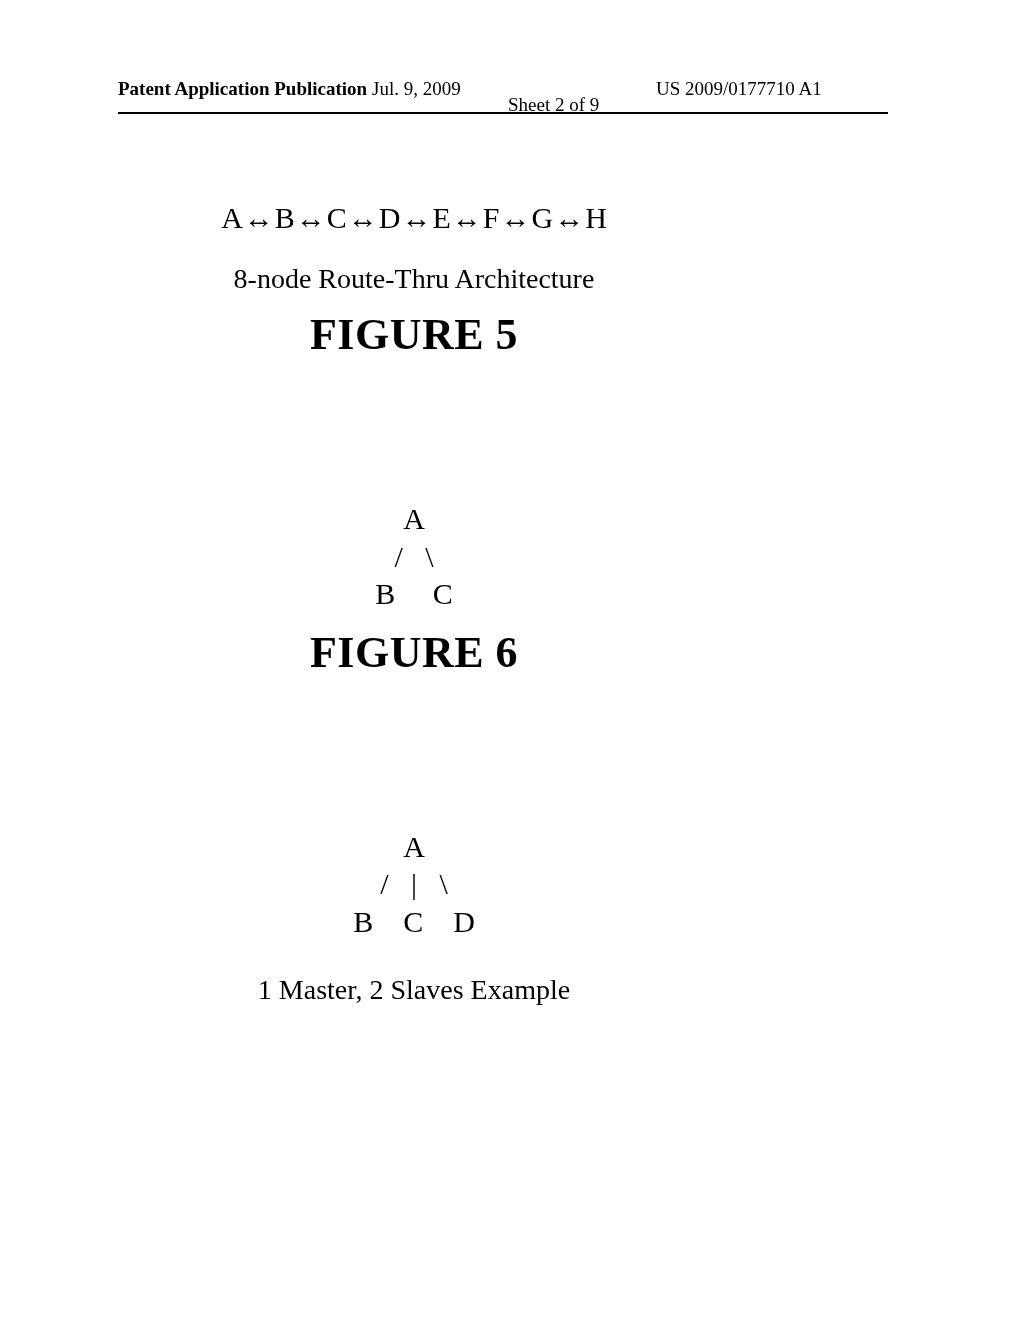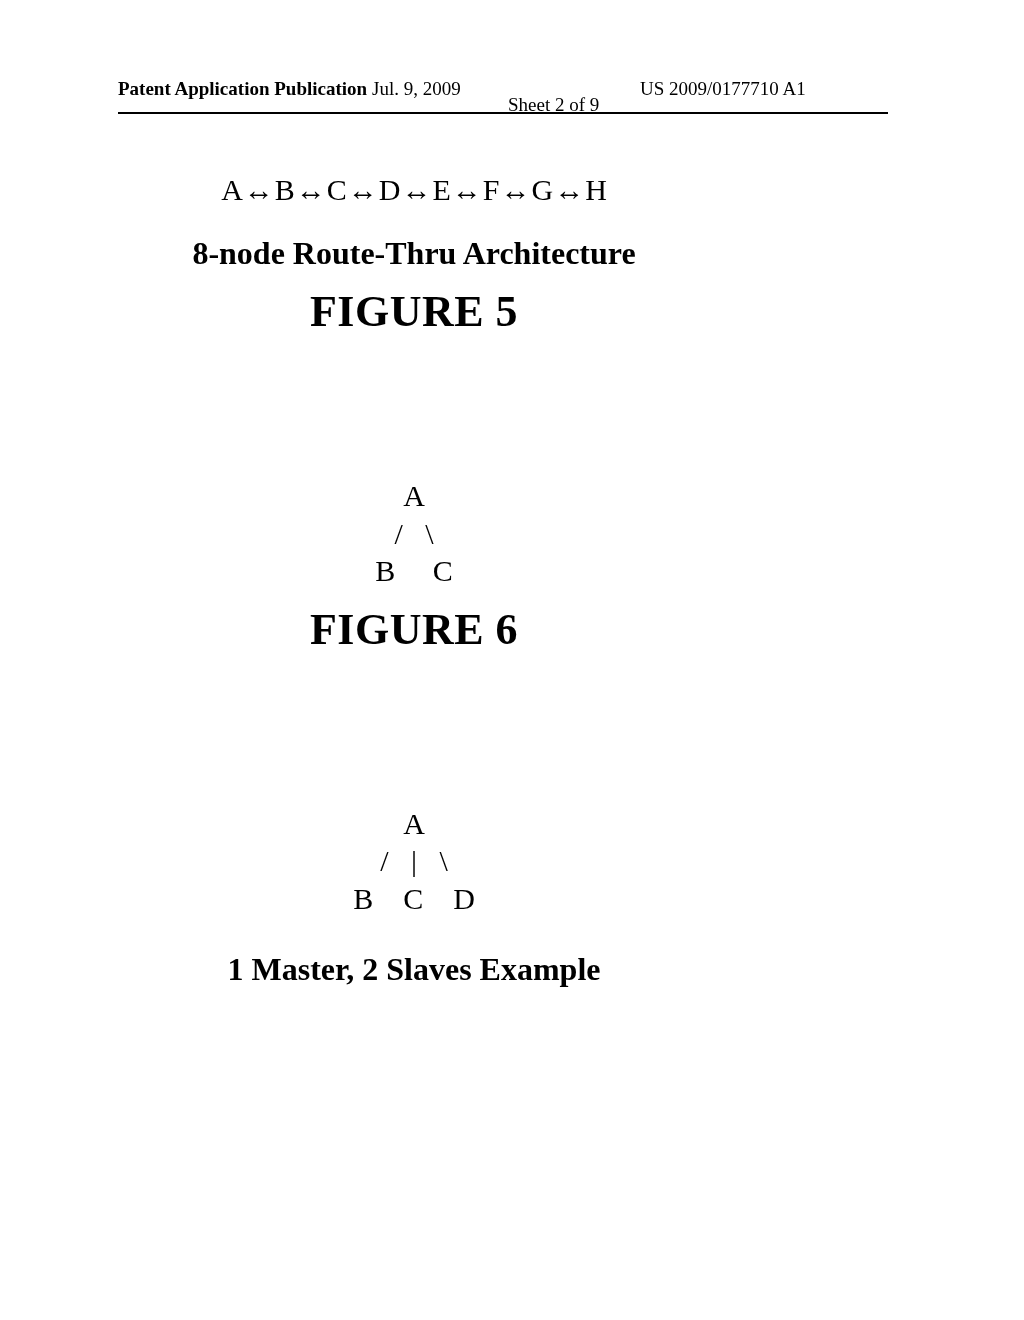--- a/index.html
+++ b/index.html
@@ -1,29 +1,29 @@
 <!DOCTYPE html>
 <html><head>
 <meta charset="utf-8">
 <style>
   * { margin: 0; padding: 0; box-sizing: border-box; }
   html, body { width: 1024px; height: 1320px; background: #fff; font-family: "Times New Roman", Times, serif; color: #000; }
-  .page { width: 828px; height: 1320px; position: relative; padding-top: 78px; }
+  .page { width: 828px; height: 1320px; position: relative; padding-top: 106px; }
   .header { display: flex; position: absolute; top: 78px; left: 0; right: 0; font-size: 19px; }
   .header .pub { position: absolute; left: 118px; font-weight: bold; }
   .header .date { position: absolute; left: 372px; }
   .header .sheet { position: absolute; left: 508px; margin-top: 16px; }
-  .header .pubno { position: absolute; left: 640px; }
+  .header .pubno { position: absolute; left: 656px; }
   .rule { position: absolute; top: 112px; left: 118px; width: 770px; height: 2px; background: #000; }
   .fig-block { width: 100%; text-align: center; }
   .fig5 { margin-top: 95px; }
   .chain { font-size: 30px; letter-spacing: 0; display: inline-flex; align-items: center; justify-content: center; }
   .chain .node { font-family: "Times New Roman", serif; }
   .chain .arrow { font-size: 30px; padding: 0 1px; }
-  .caption { font-weight: bold; font-size: 32px; margin-top: 28px; }
+  .caption { font-weight: normal; font-size: 28px; margin-top: 28px; }
   .figlabel { font-weight: bold; font-size: 44px; margin-top: 14px; letter-spacing: 0.5px; }
   .fig6 { margin-top: 140px; }
   .tree { font-size: 30px; line-height: 1.25; display: inline-block; text-align: center; font-family: "Times New Roman", serif; }
   .tree .row { white-space: pre; }
   .fig7 { margin-top: 150px; }
   .fig7 .caption { margin-top: 34px; }
 </style>
 </head>
 <body>
 

